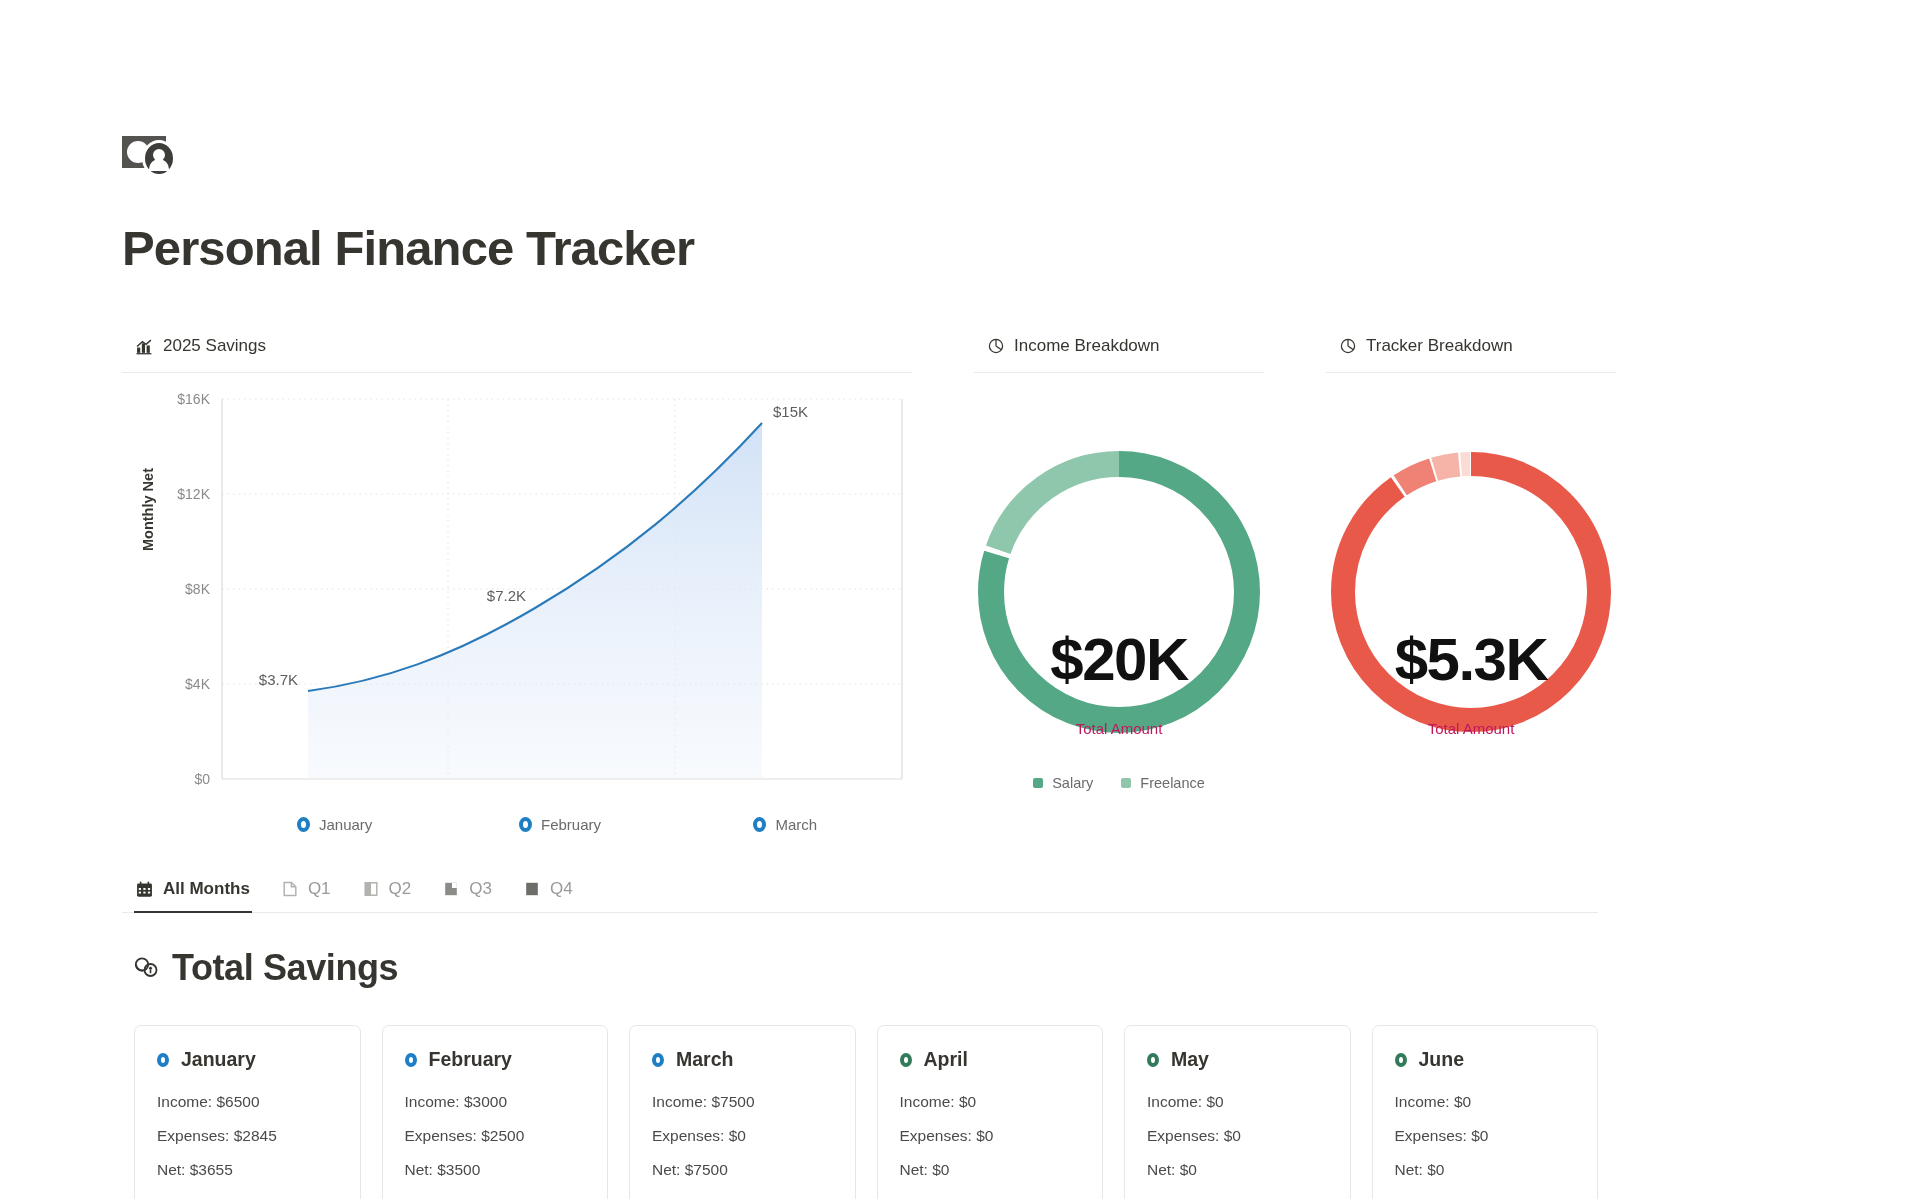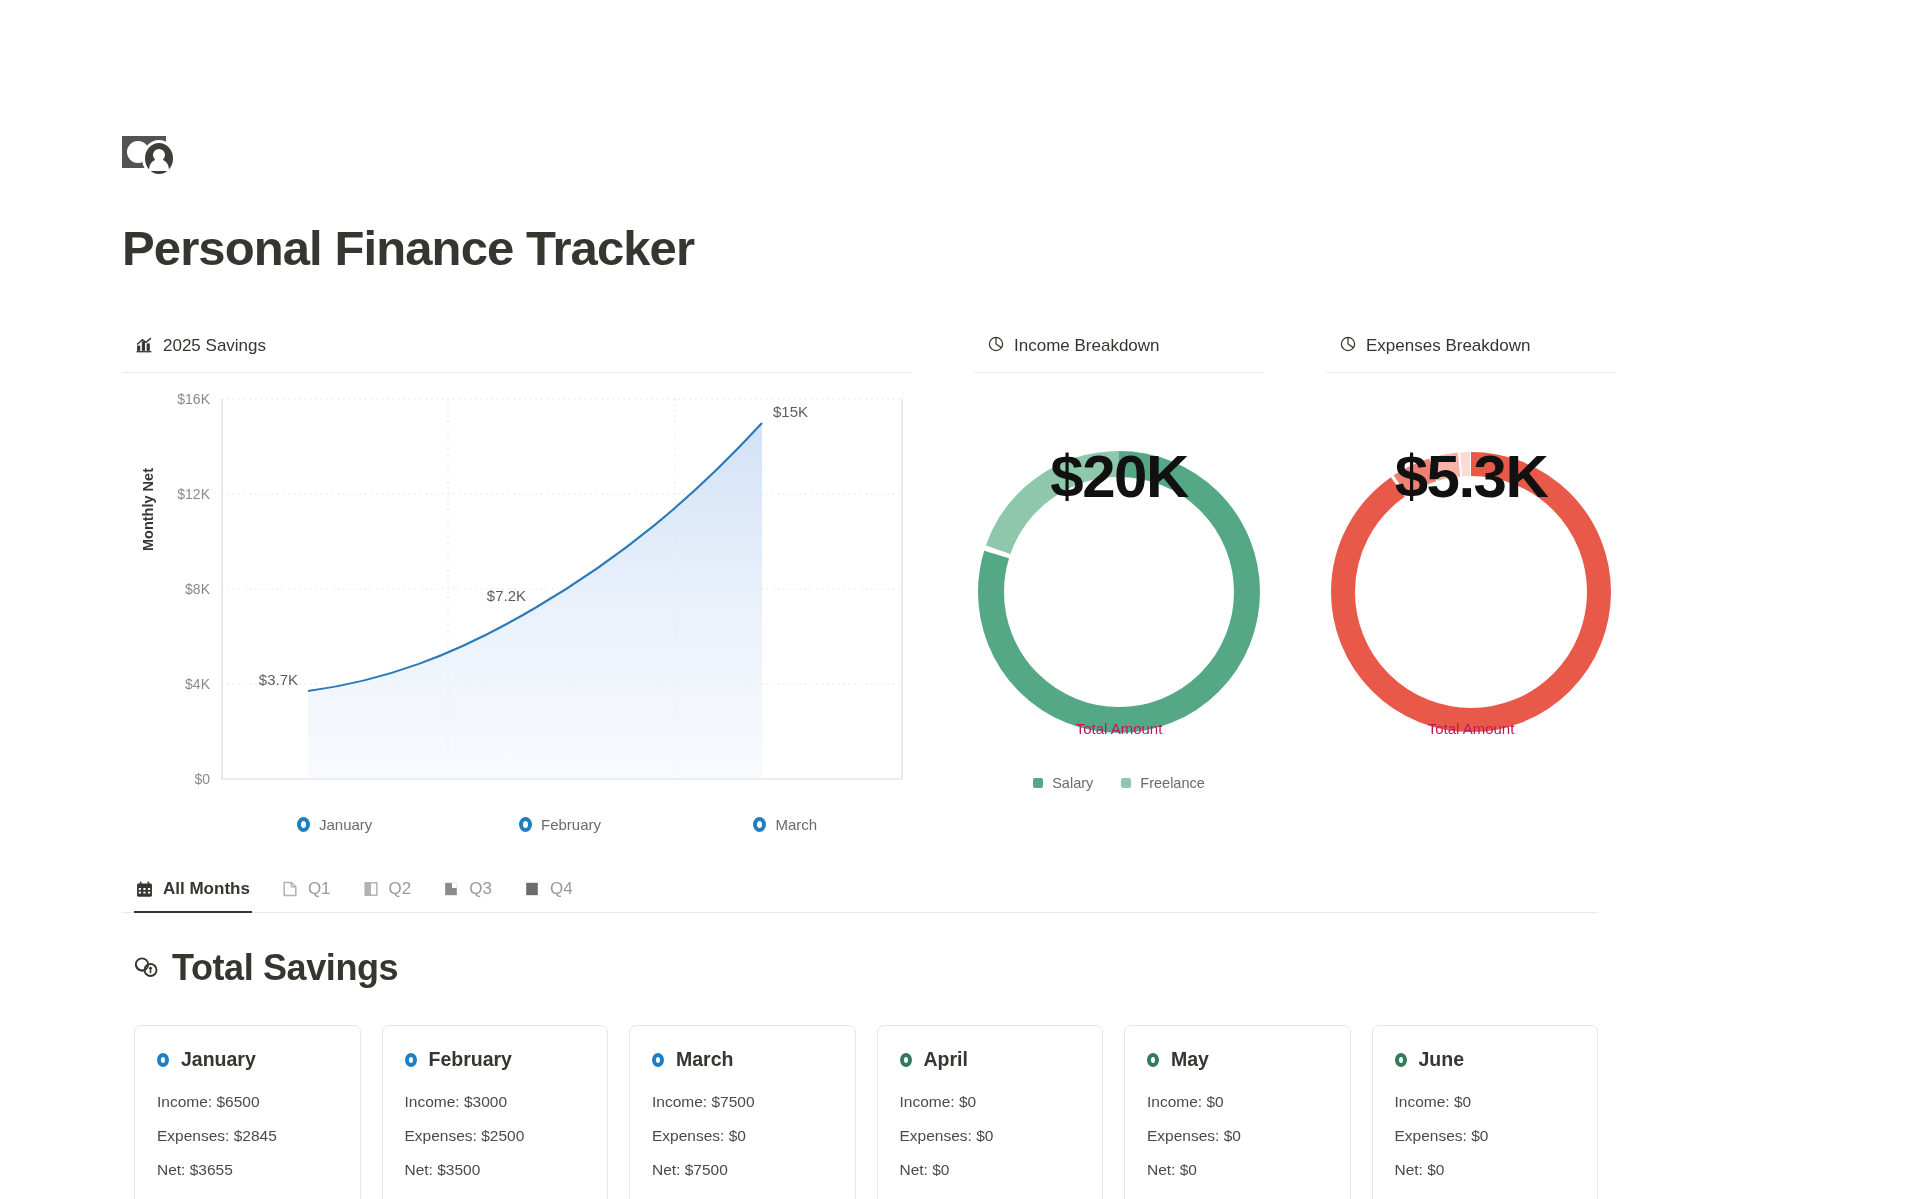--- a/index.html
+++ b/index.html
@@ -71,21 +71,21 @@
     margin: 60px 0 0 0;
     padding: 0 122px 0 122px;
     align-items: flex-start;
   }
   .panel { position: relative; }
   .panel-savings { width: 790px; }
   .panel-donut   { width: 455px; margin-left: 62px; }
 
   .panel-head {
     display: flex;
-    align-items: flex-start;
+    align-items: center;
     gap: 10px;
     padding: 0 0 16px 14px;
     border-bottom: 1px solid #eceae7;
   }
   .panel-head .ph-title {
     font-size: 17px;
     color: #37352f;
     font-weight: 400;
   }
   .icon { display: inline-flex; align-items: center; justify-content: center; }
@@ -142,21 +142,21 @@
     position: relative;
     width: 290px; height: 290px;
     margin-top: 58px;
   }
   .donut-center {
     position: absolute;
     left: 0; top: 0; right: 0; bottom: 0;
     display: flex;
     flex-direction: column;
     align-items: center;
-    justify-content: space-between;
+    justify-content: flex-end;
     gap: 16px;
   }
   .donut-total {
     font-size: 60px;
     font-weight: 700;
     color: #111111;
     letter-spacing: -1.5px;
     line-height: 1;
   }
   .donut-sub {
@@ -391,21 +391,21 @@
 
     <div class="panel panel-donut">
       <div class="panel-head">
         <span class="icon">
           <svg width="16" height="16" viewBox="0 0 16 16">
             <circle cx="8" cy="8" r="6.6" fill="none" stroke="#37352f" stroke-width="1.25"></circle>
             <path d="M8 8 L8 1.4" stroke="#37352f" stroke-width="1.25"></path>
             <path d="M8 8 L13.1 11.6" stroke="#37352f" stroke-width="1.25"></path>
           </svg>
         </span>
-        <span class="ph-title">Expenses Breakdown</span>
+        <span class="ph-title">Tracker Breakdown</span>
       </div>
 
       <div class="donut-area">
         <div class="donut-holder">
           <svg width="290" height="290" viewBox="0 0 290 290">
 
             <g transform="rotate(-90 145 145)">
               <circle cx="145" cy="145" r="128" fill="none" stroke="#e8594a" stroke-width="24" stroke-dasharray="726 78" stroke-dashoffset="0"></circle>
               <circle cx="145" cy="145" r="128" fill="none" stroke="#ef8274" stroke-width="24" stroke-dasharray="36 768" stroke-dashoffset="-729"></circle>
               <circle cx="145" cy="145" r="128" fill="none" stroke="#f6b4a9" stroke-width="24" stroke-dasharray="25 779" stroke-dashoffset="-767"></circle>

